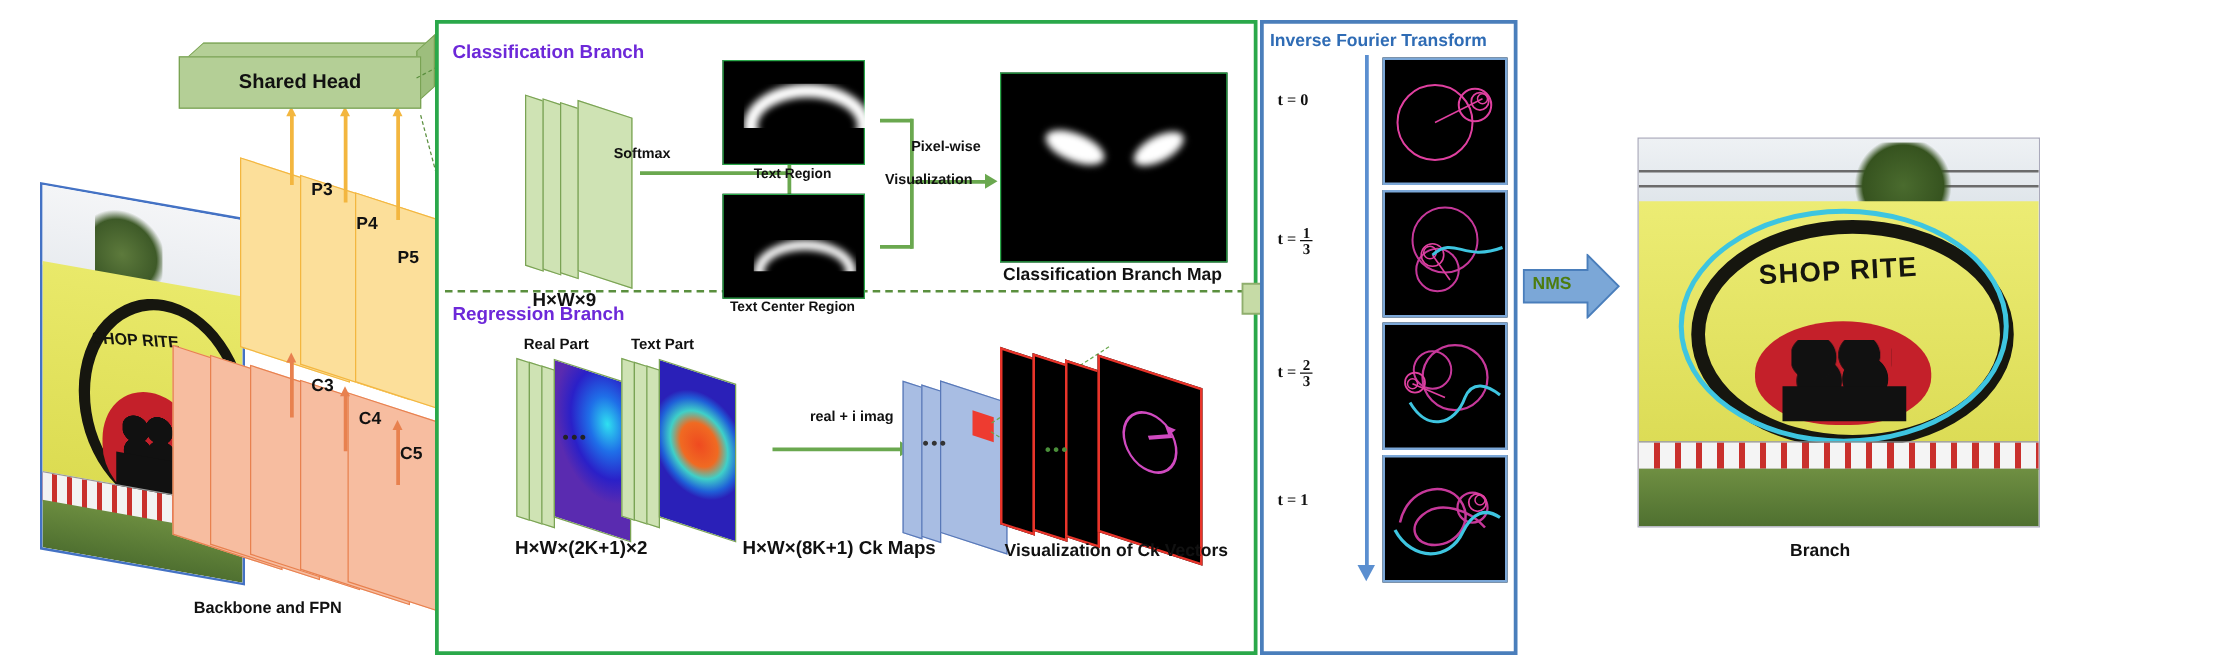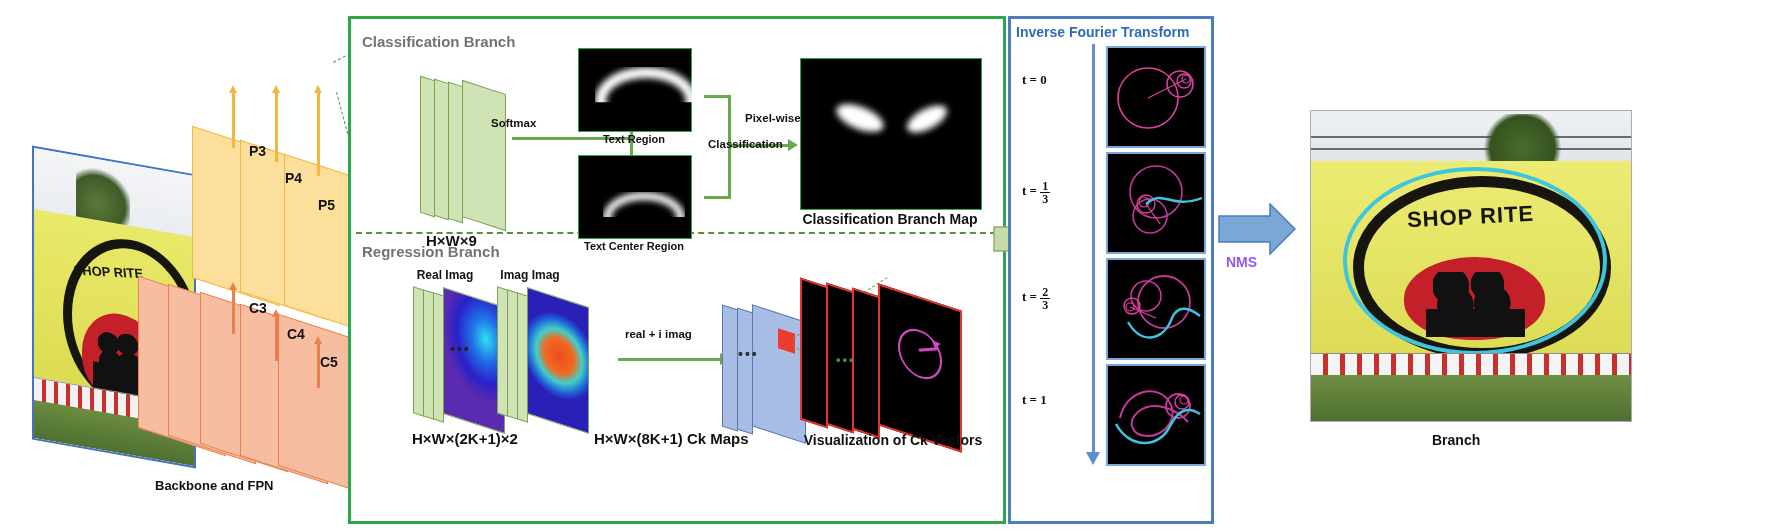--- a/index.html
+++ b/index.html
@@ -58,21 +58,21 @@
   .uarrow .stem{position:absolute;left:3px;top:0;width:3px;background:currentColor;}
   .uarrow .head{position:absolute;left:0;top:-7px;width:0;height:0;
       border-left:4.5px solid transparent;border-right:4.5px solid transparent;
       border-bottom:8px solid currentColor;}
 
   #backbone-caption{left:155px;top:478px;font-size:13px;}
 
   
   #head-box{left:348px;top:16px;width:652px;height:502px;
       border:3px solid #2aa84a;background:#fff;}
-  .branch-title{position:absolute;font-size:15px;font-weight:bold;color:#737373;}
+  .branch-title{position:absolute;font-size:15px;font-weight:bold;color:#6d28d9;}
   #divider{position:absolute;left:356px;top:232px;width:640px;height:0;
       border-top:2px dashed #5a8f3e;}
 
   .fmap{position:absolute;}
   .fmap span{position:absolute;display:block;transform:skewY(18deg);}
   .greenstack span{background:#cfe3b4;border:1.5px solid #7aa354;}
   .bluestack span{background:#a8bde3;border:1.5px solid #5878b8;}
 
   .blackimg{position:absolute;background:#000;border:1.5px solid #2aa84a;}
   .blob{position:absolute;border-radius:50%;
@@ -103,21 +103,21 @@
   #ift-vhead{position:absolute;left:1086px;top:452px;width:0;height:0;
       border-left:7px solid transparent;border-right:7px solid transparent;
       border-top:13px solid #5b8fd0;}
 
   
   #green-arrow{position:absolute;left:992px;top:212px;width:58px;height:54px;}
 
   
   #nms-arrow{position:absolute;left:1218px;top:203px;width:78px;height:52px;}
   #nms-text{position:absolute;left:1226px;top:218px;font-size:14px;
-      font-weight:bold;color:#8b5cf6;margin-top:36px;}
+      font-weight:bold;color:#4d7c0f;}
 
   
   #result-photo{left:1310px;top:110px;width:320px;height:310px;
       border:1px solid #aab;overflow:hidden;}
   .rs-sky{position:absolute;left:0;top:0;width:100%;height:17%;
       background:linear-gradient(#eef1f4,#dfe5ea);}
   .rs-wire{position:absolute;left:0;width:100%;height:2px;background:#6b6b6b;}
   .rs-tree{position:absolute;left:53%;top:1%;width:26%;height:17%;
       background:radial-gradient(circle at 50% 65%,#4a6b2e 0%,#36531f 60%,rgba(54,83,31,0) 72%);}
   .rs-board{position:absolute;left:0;top:16%;width:100%;height:62%;
@@ -207,20 +207,25 @@
     </div>
   <div class="uarrow abs" style="left:272px;top:92px;color:#f3b63f;">
     <div class="stem" style="height:70px;"></div>
       <div class="head"></div>
     </div>
   <div class="uarrow abs" style="left:314px;top:92px;color:#f3b63f;">
     <div class="stem" style="height:84px;"></div>
       <div class="head"></div>
     </div>
 
+  <div class="abs" id="shared-head">
+    <div class="sh-top"></div>
+    <div class="sh-side"></div>
+    <div class="sh-face">Shared Head</div>
+  </div>
 
   <div class="abs lbl" id="backbone-caption">Backbone and FPN</div>
 </div>
 
 <div class="dashline" style="left:333px;top:62px;width:30px;transform:rotate(-28deg);"></div>
 <div class="dashline" style="left:337px;top:92px;width:405px;transform:rotate(75deg);"></div>
 
 <div class="abs" id="head-box"></div>
 <div class="abs" id="divider"></div>
 
@@ -254,35 +259,35 @@
       border:8px solid #fff;border-radius:50%;
       clip-path:polygon(0 0,100% 0,100% 48%,0 48%);"></div>
 </div>
 <div class="cap abs" style="left:570px;top:240px;width:128px;">Text Center Region</div>
 
 <div class="gline abs" style="left:704px;top:95px;width:26px;height:2.5px;"></div>
 <div class="gline abs" style="left:704px;top:196px;width:26px;height:2.5px;"></div>
 <div class="gline abs" style="left:728px;top:95px;width:2.5px;height:104px;"></div>
 <div class="gline abs" style="left:728px;top:144px;width:62px;height:2.5px;"></div>
 <div class="garrow abs" style="left:788px;top:139px;"></div>
-<div class="flowtxt abs" style="left:729px;top:112px;padding-left:16px;">Pixel-wise</div>
-<div class="flowtxt abs" style="left:708px;top:138px;">Classification</div>
+<div class="flowtxt abs" style="left:729px;top:112px;">Pixel-wise</div>
+<div class="flowtxt abs" style="left:708px;top:138px;">Visualization</div>
 
 <div class="blackimg abs" style="left:800px;top:58px;width:180px;height:150px;">
   <div class="blob" style="left:34px;top:48px;width:50px;height:22px;
       background:#fff;border-radius:50%;transform:rotate(22deg);"></div>
   <div class="blob" style="left:104px;top:50px;width:44px;height:20px;
       background:#fff;border-radius:50%;transform:rotate(-28deg);"></div>
 </div>
 <div class="cap big abs" style="left:800px;top:211px;width:180px;">Classification Branch Map</div>
 
 <div class="branch-title abs" style="left:362px;top:243px;">Regression Branch</div>
 
-<div class="cap abs" style="left:400px;top:268px;width:90px;font-size:12px;">Real Imag</div>
-<div class="cap abs" style="left:485px;top:268px;width:90px;font-size:12px;">Imag Imag</div>
+<div class="cap abs" style="left:400px;top:268px;width:90px;font-size:12px;">Real Part</div>
+<div class="cap abs" style="left:485px;top:268px;width:90px;font-size:12px;">Text Part</div>
 
 <div class="fmap greenstack abs">
   <span style="left:413px;top:288px;width:9px;height:125px;"></span>
   <span style="left:423px;top:291px;width:9px;height:125px;"></span>
   <span style="left:433px;top:294px;width:9px;height:125px;"></span>
 </div>
 <div class="abs" style="left:443px;top:297px;width:60px;height:125px;transform:skewY(18deg);
     background:radial-gradient(ellipse 70% 50% at 70% 30%,#2fe0f0 0%,#1f6fe8 35%,#2a20c8 70%,#5a2bb0 100%);
     border:1.5px solid #7aa354;"></div>
 <div class="dotdots abs" style="left:450px;top:341px;color:#222;">•••</div>
@@ -293,21 +298,21 @@
   <span style="left:517px;top:294px;width:9px;height:125px;"></span>
 </div>
 <div class="abs" style="left:527px;top:297px;width:60px;height:125px;transform:skewY(18deg);
     background:radial-gradient(ellipse 62% 34% at 52% 46%,#ef4a20 0%,#f06a22 40%,#3fd0c8 62%,#1f5fd8 85%,#2a20b8 100%);
     border:1.5px solid #7aa354;"></div>
 
 <div class="mathlbl abs" style="left:412px;top:430px;">H×W×(2K+1)×2</div>
 
 <div class="gline abs" style="left:618px;top:358px;width:104px;height:2.5px;"></div>
 <div class="garrow abs" style="left:720px;top:353px;"></div>
-<div class="flowtxt abs" style="left:625px;top:328px;">real + i imag</div>
+<div class="flowtxt abs" style="left:648px;top:328px;">real + i imag</div>
 
 <div class="fmap bluestack abs">
   <span style="left:722px;top:307px;width:14px;height:120px;"></span>
   <span style="left:737px;top:310px;width:14px;height:120px;"></span>
   <span style="left:752px;top:313px;width:52px;height:120px;"></span>
 </div>
 <div class="dotdots abs" style="left:738px;top:346px;color:#333;">•••</div>
 <div class="abs" style="left:778px;top:331px;width:17px;height:20px;transform:skewY(18deg);
     background:#ee3b30;"></div>
 <div class="mathlbl abs" style="left:594px;top:430px;">H×W×(8K+1) Ck Maps</div>

